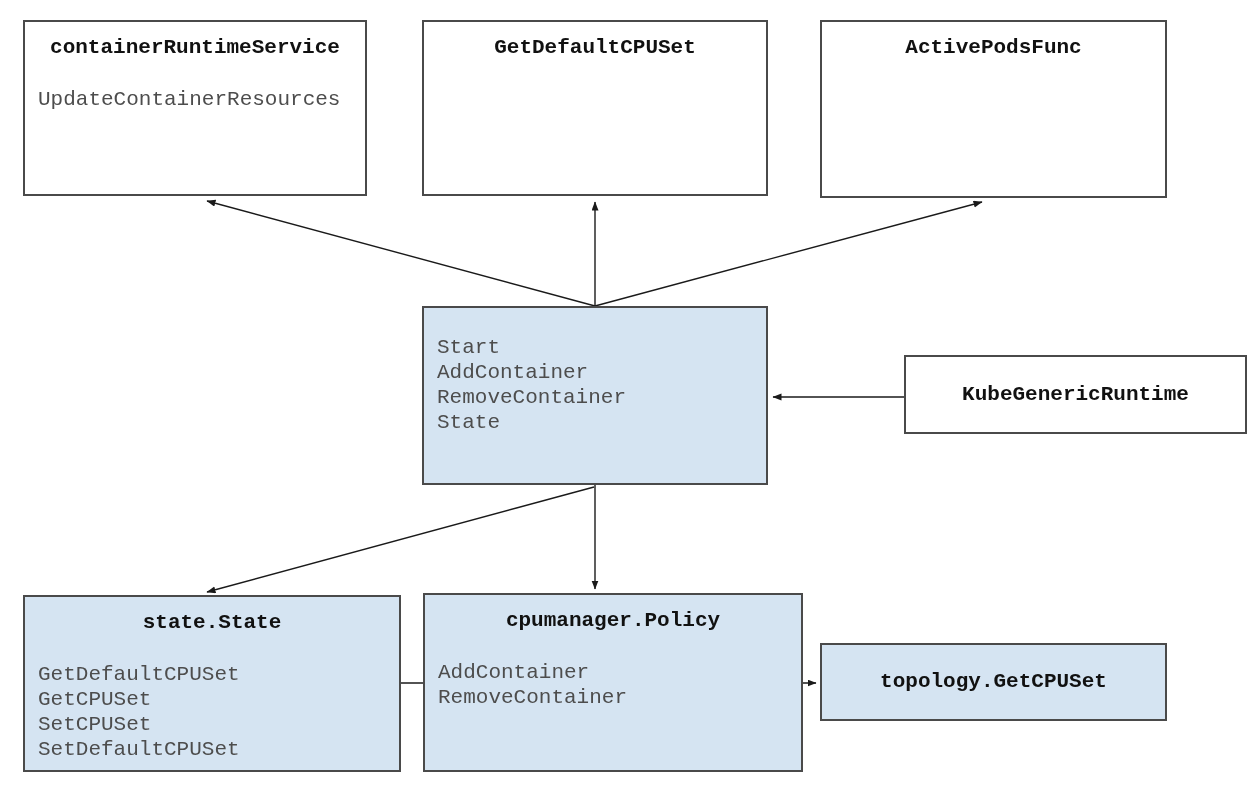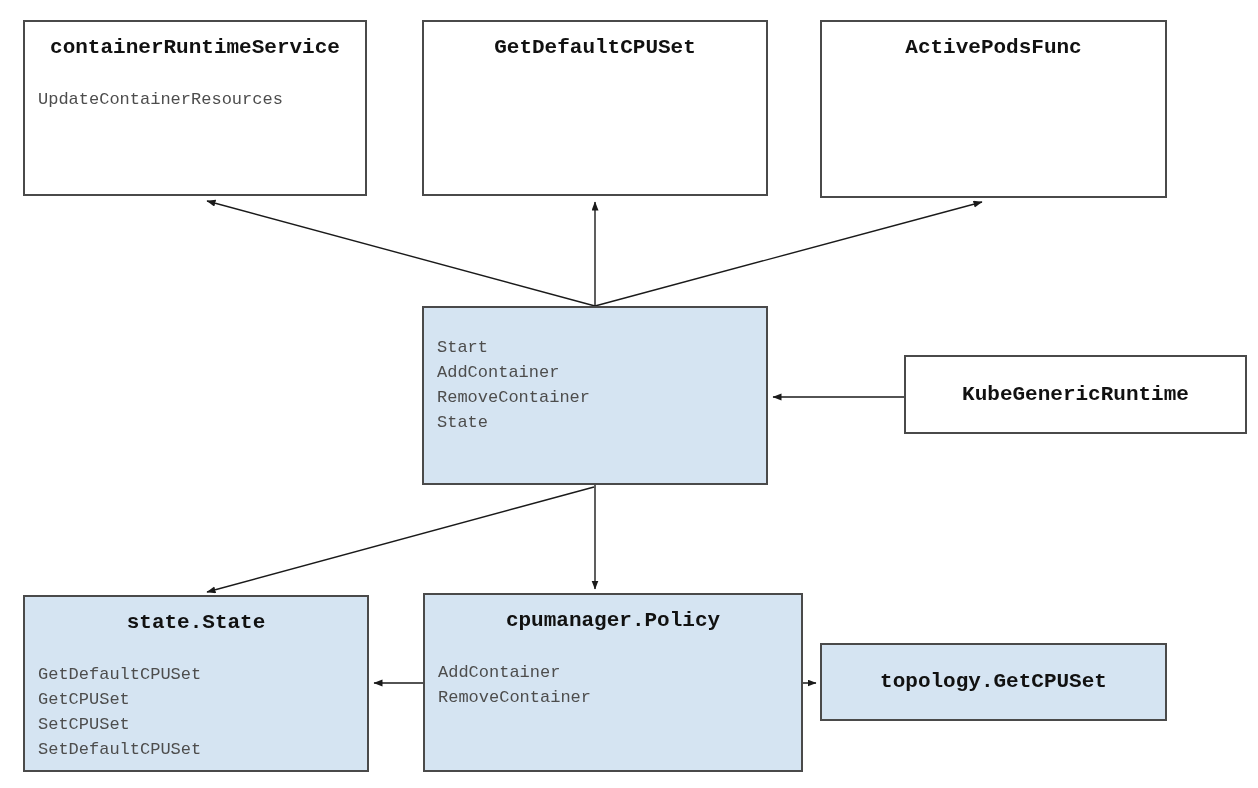--- a/index.html
+++ b/index.html
@@ -23,21 +23,21 @@
     padding-top:14px;
     text-align:center;
     font-weight:bold;
     font-size:21px;
     line-height:24px;
     color:var(--title-text,#111111);
     white-space:nowrap;
   }
   .box .methods{
     margin:27px 8px 0 13px;
-    font-size:17px;
+    font-size:21px;
     line-height:25px;
     color:var(--method-text,#4d4d4d);
   }
   .box .method{white-space:nowrap;}
   .box.compact{display:flex;align-items:center;justify-content:center;}
   .box.compact .title{padding-top:0;}
 </style>
 </head>
 <body>
 
@@ -80,21 +80,21 @@
       <div class="method">AddContainer</div>
       <div class="method">RemoveContainer</div>
       <div class="method">State</div>
     </div>
   </div>
 
   <div class="box compact" style="left:904px;top:355px;width:343px;height:79px">
     <div class="title">KubeGenericRuntime</div>
   </div>
 
-  <div class="box blue" style="left:23px;top:595px;width:346px;height:177px">
+  <div class="box blue" style="left:23px;top:595px;width:378px;height:177px">
     <div class="title">state.State</div>
     <div class="methods">
       <div class="method">GetDefaultCPUSet</div>
       <div class="method">GetCPUSet</div>
       <div class="method">SetCPUSet</div>
       <div class="method">SetDefaultCPUSet</div>
     </div>
   </div>
 
   <div class="box blue" style="left:423px;top:593px;width:380px;height:179px">

